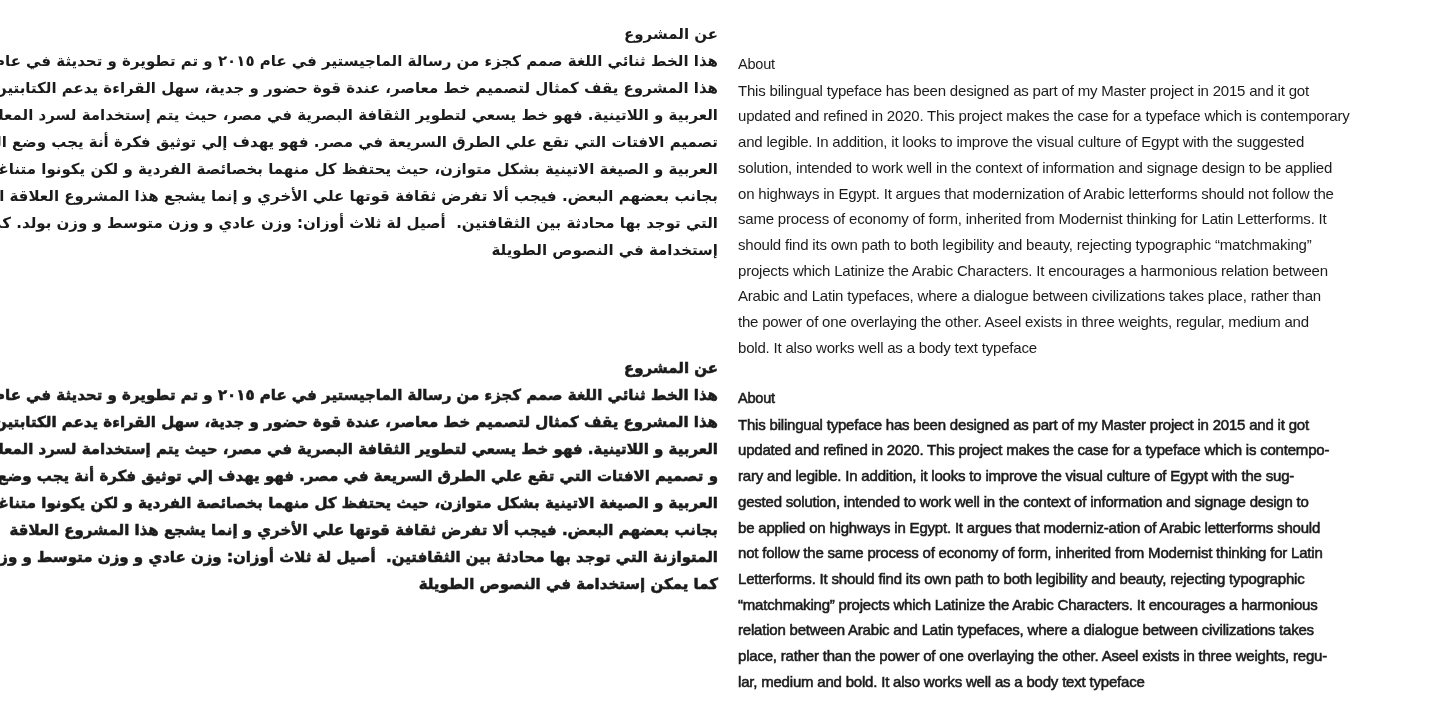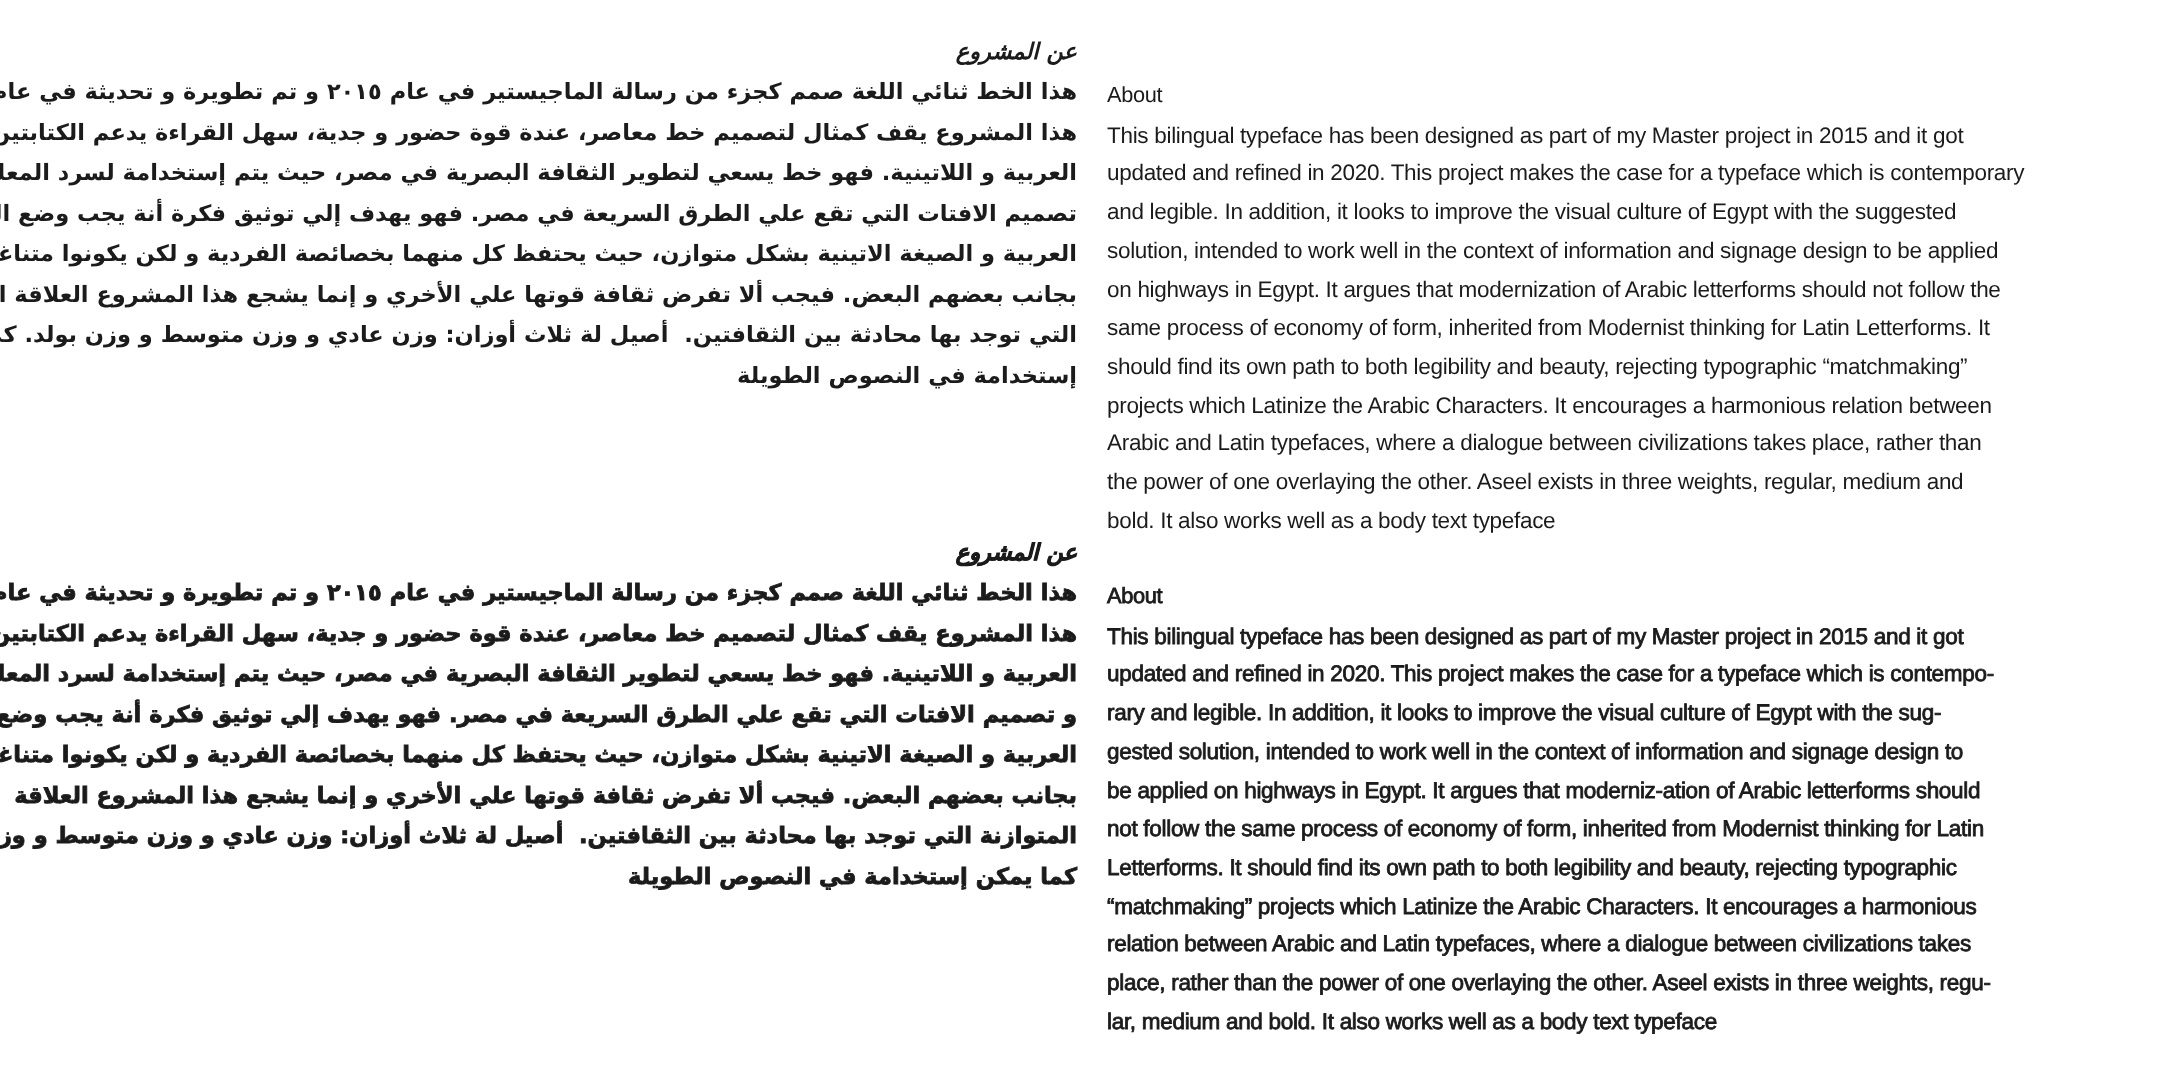--- a/index.html
+++ b/index.html
@@ -41,21 +41,21 @@
     letter-spacing: -0.2px;
     margin-top: 31px;
   }
   .row-top    { top: 21px; }
   .row-bottom { top: 355px; }
   .heading,
   .paragraph {
     white-space: pre; 
   }
   .heading { font-size: 14.5px; }
-  .ar .heading { font-size: 15px; font-style: italic; }
+  .ar .heading { font-size: 15px; }
   
   .weight-medium {
     -webkit-text-stroke: 0.55px currentColor;
   }
 </style>
 </head>
 <body style="background: rgb(255, 255, 255); color: rgb(27, 27, 27);">
 
 <div class="block ar row-top weight-regular" dir="rtl" lang="ar">
   <div class="heading">عن المشروع</div>

